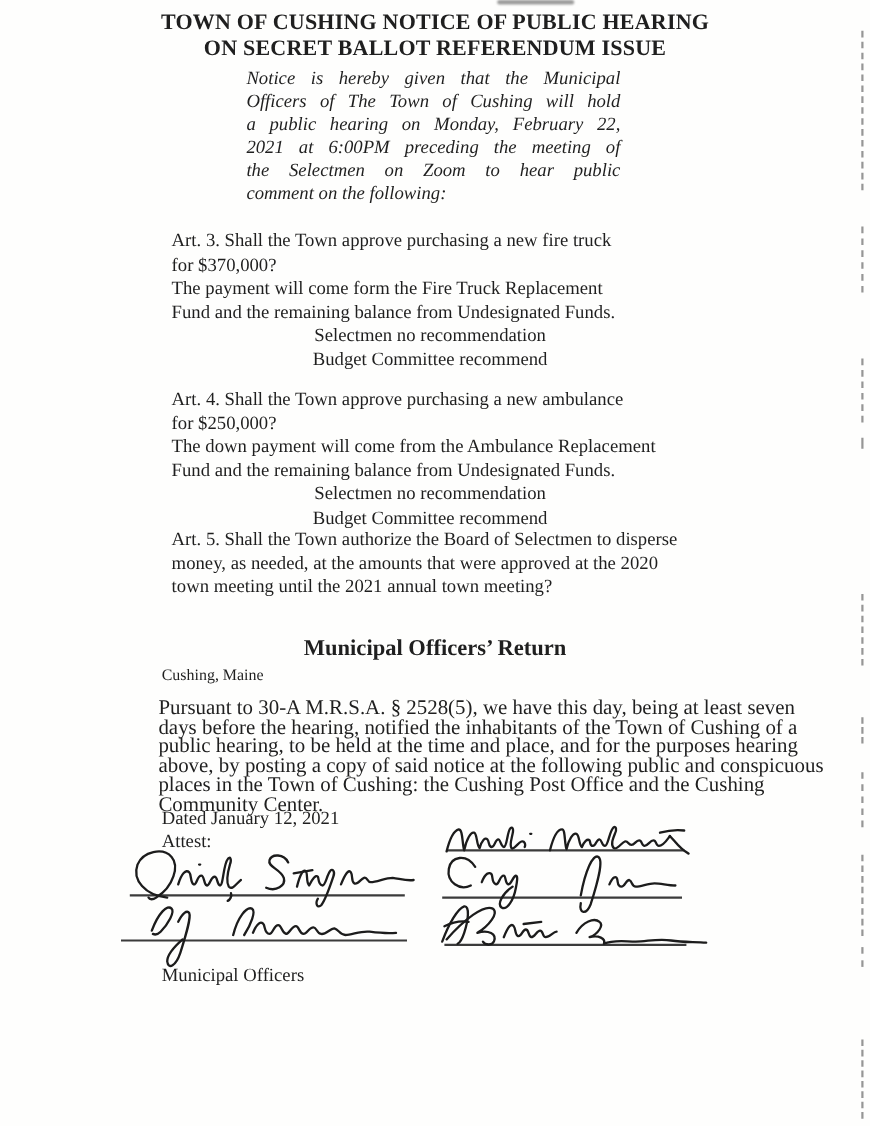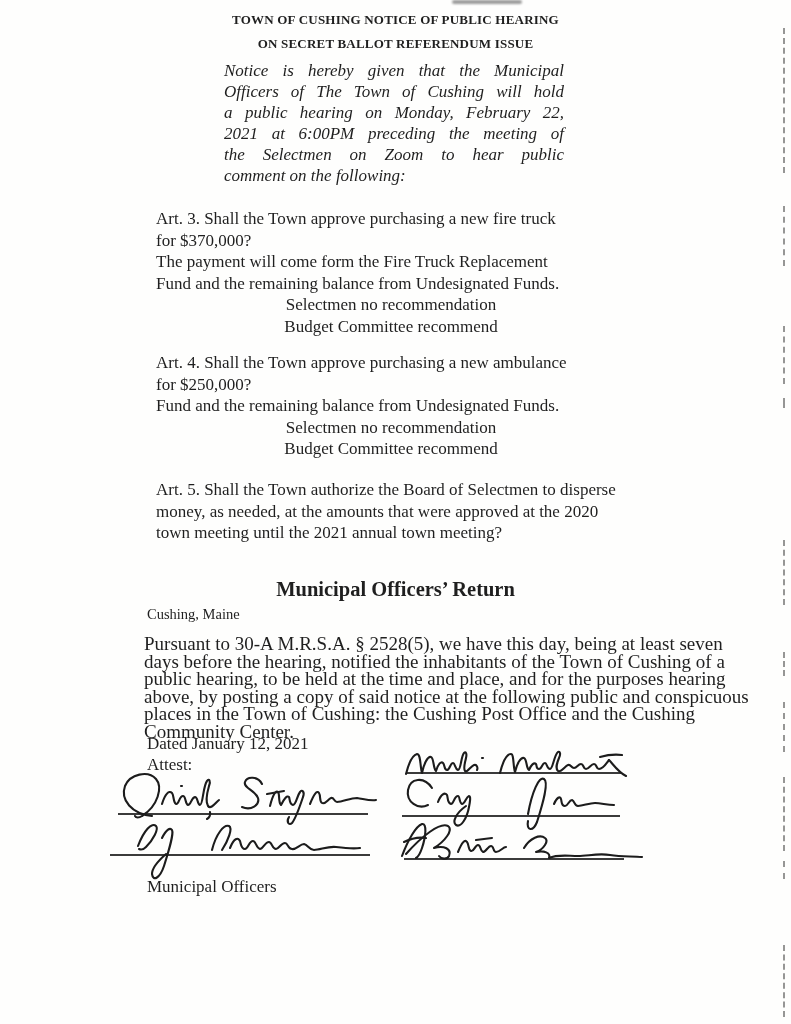--- a/index.html
+++ b/index.html
@@ -4,21 +4,21 @@
 <style>
   html,body{margin:0;padding:0;background:#ffffff;}
   .page{
     position:relative;width:791px;height:1024px;margin:0 auto;
     background:#fefefd;color:#1f1f1f;
     font-family:"Liberation Serif","DejaVu Serif",serif;
     overflow:hidden;
   }
   .doc-title{
     position:absolute;top:8px;left:0;width:100%;text-align:center;
-    font-weight:bold;font-size:13px;line-height:24px;letter-spacing:.2px;
+    font-weight:bold;font-size:20px;line-height:24px;letter-spacing:.2px;
   }
   .intro{
     position:absolute;left:224px;top:60px;width:340px;
     font-size:17px;line-height:21px;
   }
   .intro .jline{text-align:justify;text-align-last:justify;font-style:italic;}
   .intro .jline.last{text-align-last:left;}
   .article{position:absolute;left:156px;width:470px;font-size:17px;line-height:21.5px;}
   .article .aline{white-space:pre;}
   .article .rec{text-align:center;white-space:pre;}
@@ -67,20 +67,21 @@
     <div class="aline">for $370,000?</div>
     <div class="aline">The payment will come form the Fire Truck Replacement</div>
     <div class="aline">Fund and the remaining balance from Undesignated Funds.</div>
     <div class="rec">Selectmen no recommendation</div>
     <div class="rec">Budget Committee recommend</div>
   </section>
 
   <section class="article" style="top:352px">
     <div class="aline">Art. 4. Shall the Town approve purchasing a new ambulance</div>
     <div class="aline">for $250,000?</div>
+    <div class="aline">The down payment will come from the Ambulance Replacement</div>
     <div class="aline">Fund and the remaining balance from Undesignated Funds.</div>
     <div class="rec">Selectmen no recommendation</div>
     <div class="rec">Budget Committee recommend</div>
   </section>
 
   <section class="article" style="top:479px">
     <div class="aline">Art. 5. Shall the Town authorize the Board of Selectmen to disperse</div>
     <div class="aline">money, as needed, at the amounts that were approved at the 2020</div>
     <div class="aline">town meeting until the 2021 annual town meeting?</div>
   </section>

